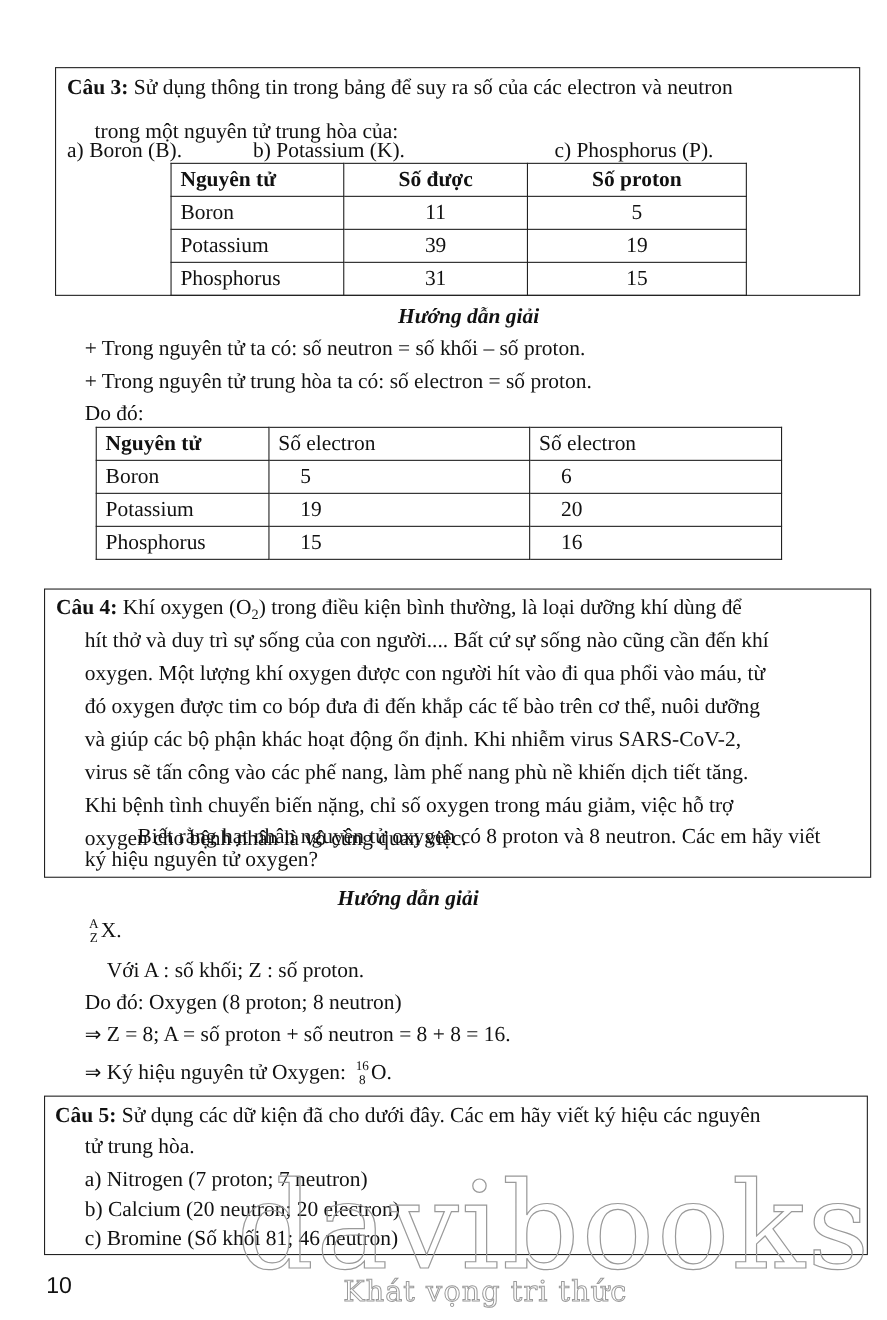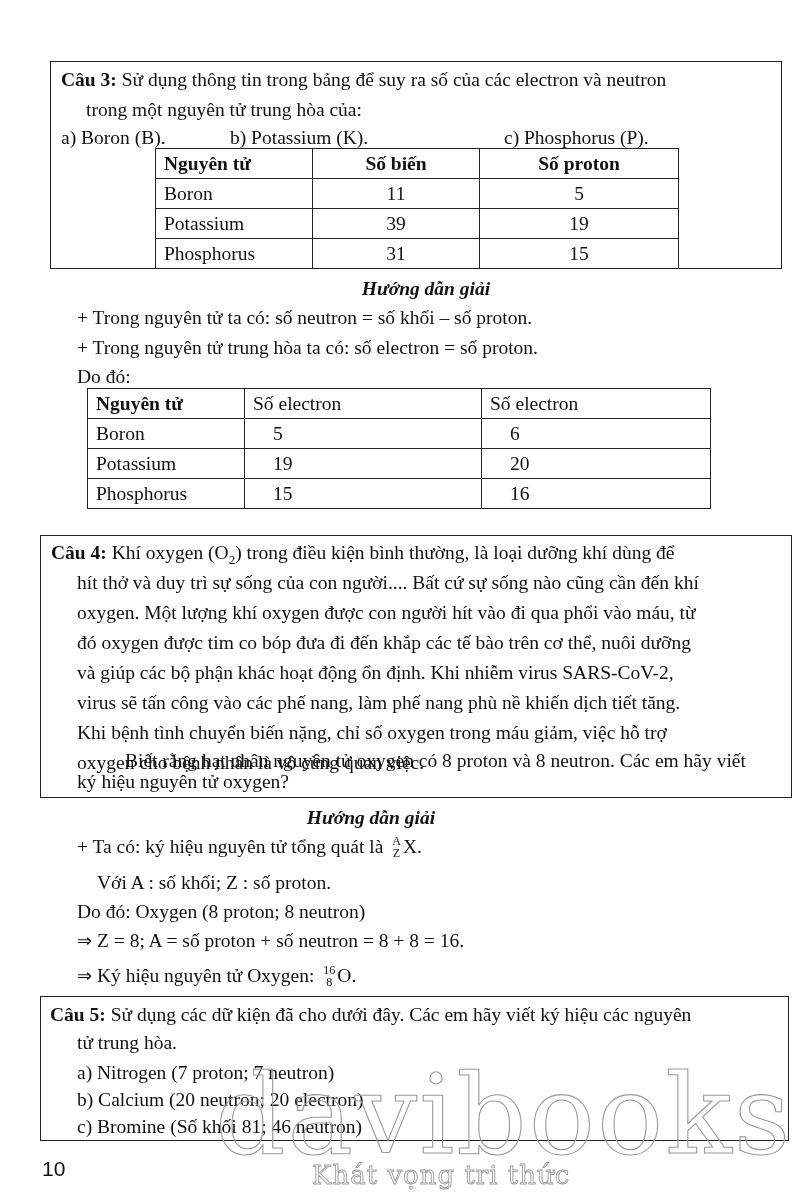--- a/index.html
+++ b/index.html
@@ -26,30 +26,30 @@
   .wm2 { position: absolute; left: 312px; top: 1158px; font-family: "DejaVu Serif", serif; font-size: 26px; line-height: 34px; color: transparent; -webkit-text-stroke: 0.9px #9a9a9a; letter-spacing: 1px; }
   .arrow { font-family: "DejaVu Sans", sans-serif; font-size: 18px; }
 </style>
 </head>
 <body>
 
 <div class="box" style="left:50px; top:61px; width:732px; height:208px;"></div>
 <div class="line" style="left:61px; top:64px;text-align:right;">
   <b class="q">Câu 3:</b><span> Sử dụng thông tin trong bảng để suy ra số của các electron và neutron</span>
 </div>
-<div class="line" style="left:86px; top:94px;">trong một nguyên tử trung hòa của:</div>
+<div class="line" style="left:86px; top:104px;">trong một nguyên tử trung hòa của:</div>
 <div class="line" style="left:61px; top:122px;">a) Boron (B).</div>
 <div class="line" style="left:230px; top:122px;">b) Potassium (K).</div>
 <div class="line" style="left:504px; top:122px;">c) Phosphorus (P).</div>
 
 <table class="t" style="left:155px; top:148px; width:524px;">
   <tbody>
       <tr class="hdr">
     <td style="width:140px;">Nguyên tử</td>
-    <td class="c" style="width:150px;">Số biến</td>
+    <td class="c" style="width:150px;">Số được</td>
     <td class="c">Số proton</td>
   </tr>
   <tr>
     <td>Boron</td>
     <td class="c">11</td>
     <td class="c">5</td>
   </tr>
   <tr>
     <td>Potassium</td>
     <td class="c">39</td>
@@ -102,21 +102,21 @@
 <div class="line" style="left:77px; top:627px;">đó oxygen được tim co bóp đưa đi đến khắp các tế bào trên cơ thể, nuôi dưỡng</div>
 <div class="line" style="left:77px; top:657px;">và giúp các bộ phận khác hoạt động ổn định. Khi nhiễm virus SARS-CoV-2,</div>
 <div class="line" style="left:77px; top:687px;">virus sẽ tấn công vào các phế nang, làm phế nang phù nề khiến dịch tiết tăng.</div>
 <div class="line" style="left:77px; top:717px;">Khi bệnh tình chuyển biến nặng, chỉ số oxygen trong máu giảm, việc hỗ trợ</div>
 <div class="line" style="left:77px; top:747px;">oxygen cho bệnh nhân là vô cùng quan việc.</div>
 <div class="line" style="left:77px; top:737px; top:745px;margin-left:48px;">Biết rằng hạt nhân nguyên tử oxygen có 8 proton và 8 neutron. Các em hãy viết</div>
 <div class="line" style="left:77px; top:766px;">ký hiệu nguyên tử oxygen?</div>
 
 <div class="heading" style="left:221px; top:802px;">Hướng dẫn giải</div>
 <div class="line" style="left:77px; top:831px;">
-  <span>+ Ta có: ký hiệu nguyên tử tổng quát là </span><span class="frac"><span>A</span><span>Z</span></span><span>X</span><span>.</span>
+  <span class="frac"><span>A</span><span>Z</span></span><span>X</span><span>.</span>
 </div>
 <div class="line" style="left:97px; top:867px;">Với A : số khối; Z : số proton.</div>
 <div class="line" style="left:77px; top:896px;">Do đó: Oxygen (8 proton; 8 neutron)</div>
 <div class="line" style="left:77px; top:925px;">
   <span class="arrow">⇒</span><span> Z = 8; A = số proton + số neutron = 8 + 8 = 16.</span>
 </div>
 <div class="line" style="left:77px; top:960px;">
   <span class="arrow">⇒</span><span> Ký hiệu nguyên tử Oxygen: </span><span class="frac"><span>16</span><span>8</span></span><span>O</span><span>.</span>
 </div>
 

